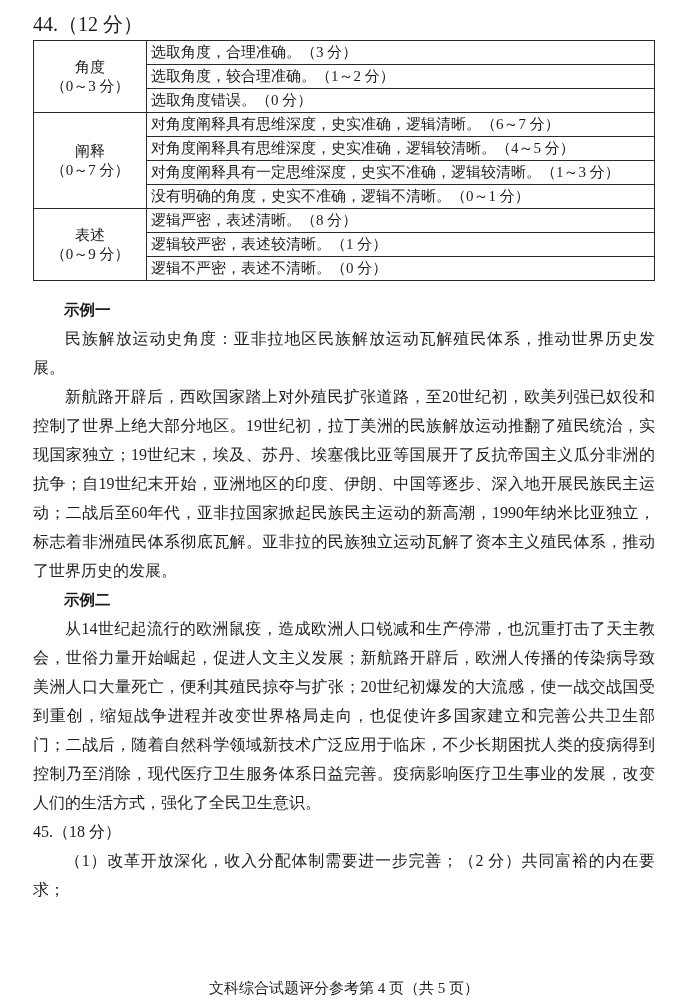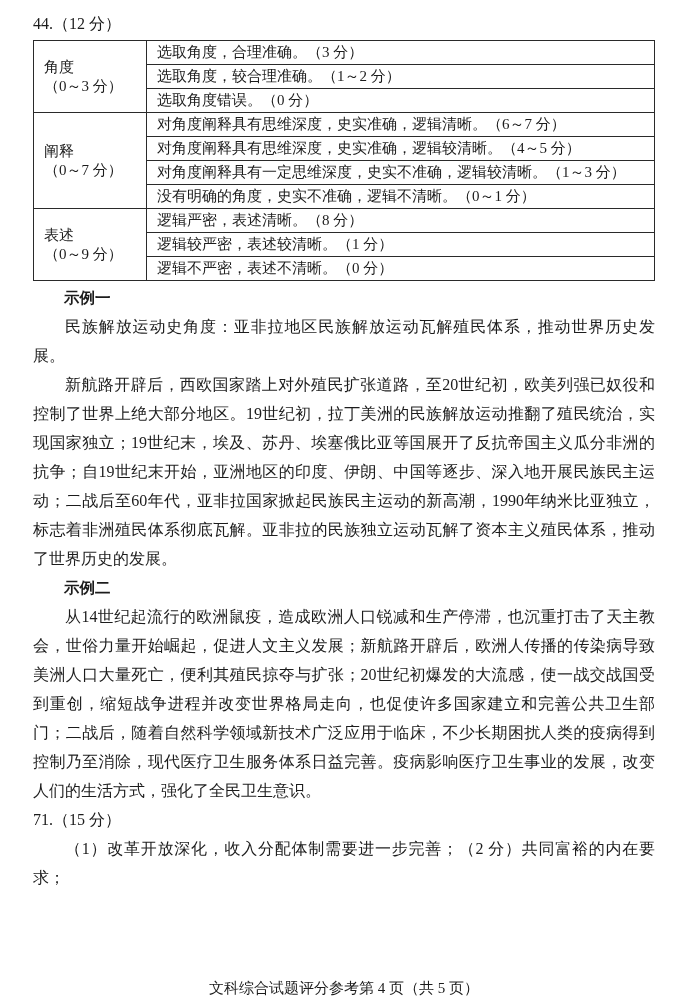--- a/index.html
+++ b/index.html
@@ -10,45 +10,45 @@
     color: #1c1c1c;
   }
   .page {
     width: 688px;
     min-height: 1006px;
     padding: 12px 33px 6px 33px;
     display: flex;
     flex-direction: column;
   }
   .q-header {
-    font-size: 16px;
+    font-size: 20px;
     line-height: 24px;
     margin: 0 0 4px 0;
   }
   table.rubric {
     width: 100%;
     border-collapse: collapse;
     table-layout: fixed;
     font-size: 15px;
   }
   table.rubric td {
     border: 1px solid #2a2a2a;
-    padding: 2px 10px;
+    padding: 2px 4px;
     line-height: 19px;
     height: 23px;
     vertical-align: middle;
   }
   td.cat {
     width: 113px;
-    text-align: left;
+    text-align: center;
     padding: 2px 2px;
   }
   td.crit { text-align: left; }
   .body-text {
-    margin-top: 2px;
+    margin-top: 14px;
     font-size: 16px;
     line-height: 29px;
   }
   .body-text p {
     margin: 0;
     text-align: justify;
   }
   .indent { text-indent: 2em; }
   .example-title {
     font-weight: bold;
@@ -123,19 +123,19 @@
 
   <div class="body-text">
     <p class="example-title">示例一</p>
     <p class="indent">民族解放运动史角度：亚非拉地区民族解放运动瓦解殖民体系，推动世界历史发展。</p>
     <p class="indent">新航路开辟后，西欧国家踏上对外殖民扩张道路，至20世纪初，欧美列强已奴役和控制了世界上绝大部分地区。19世纪初，拉丁美洲的民族解放运动推翻了殖民统治，实现国家独立；19世纪末，埃及、苏丹、埃塞俄比亚等国展开了反抗帝国主义瓜分非洲的抗争；自19世纪末开始，亚洲地区的印度、伊朗、中国等逐步、深入地开展民族民主运动；二战后至60年代，亚非拉国家掀起民族民主运动的新高潮，1990年纳米比亚独立，标志着非洲殖民体系彻底瓦解。亚非拉的民族独立运动瓦解了资本主义殖民体系，推动了世界历史的发展。</p>
 
     <p class="example-title">示例二</p>
     <p class="indent">从14世纪起流行的欧洲鼠疫，造成欧洲人口锐减和生产停滞，也沉重打击了天主教会，世俗力量开始崛起，促进人文主义发展；新航路开辟后，欧洲人传播的传染病导致美洲人口大量死亡，便利其殖民掠夺与扩张；20世纪初爆发的大流感，使一战交战国受到重创，缩短战争进程并改变世界格局走向，也促使许多国家建立和完善公共卫生部门；二战后，随着自然科学领域新技术广泛应用于临床，不少长期困扰人类的疫病得到控制乃至消除，现代医疗卫生服务体系日益完善。疫病影响医疗卫生事业的发展，改变人们的生活方式，强化了全民卫生意识。</p>
 
 
-    <p class="q45">71.（15 分）</p>
+    <p class="q45">45.（18 分）</p>
     <p class="indent">（1）改革开放深化，收入分配体制需要进一步完善；（2 分）共同富裕的内在要求；</p>
   </div>
 
   <div class="footer">文科综合试题评分参考第 4 页（共 5 页）</div>
 
 </div>
 
 </body></html>

